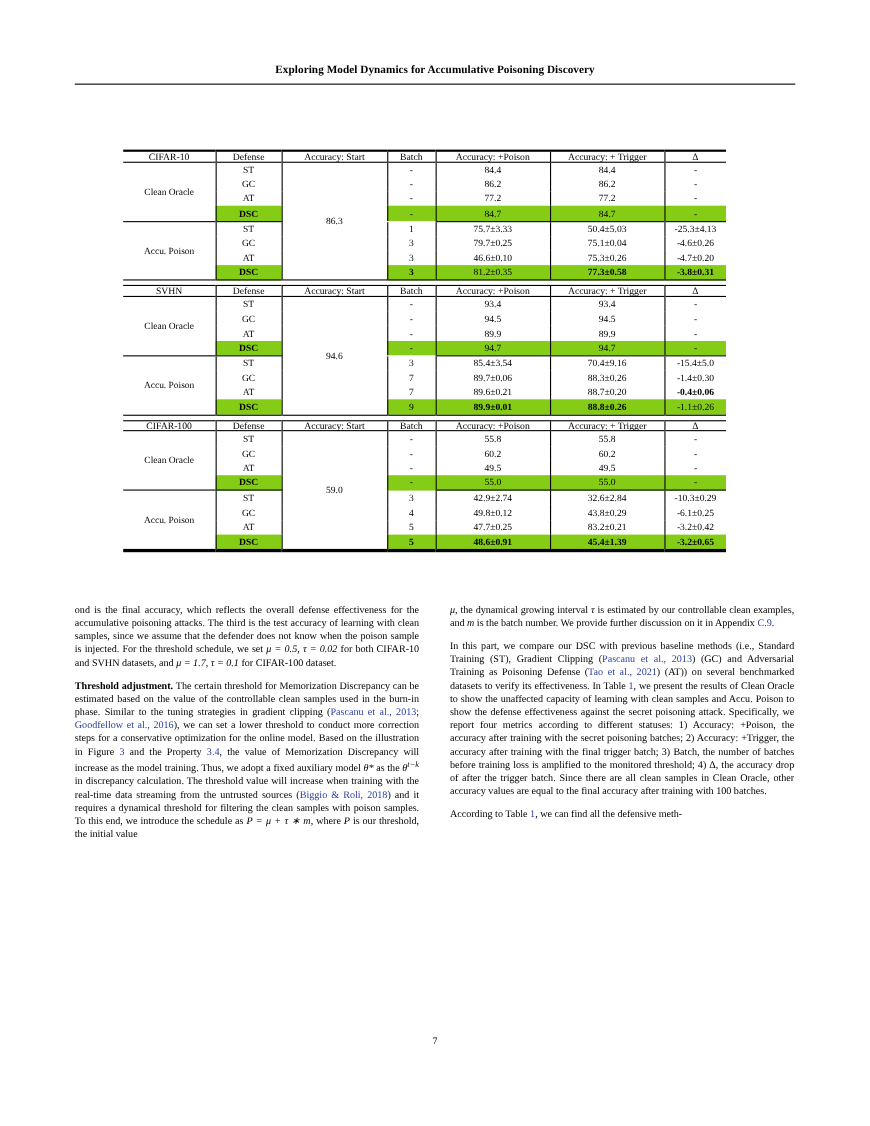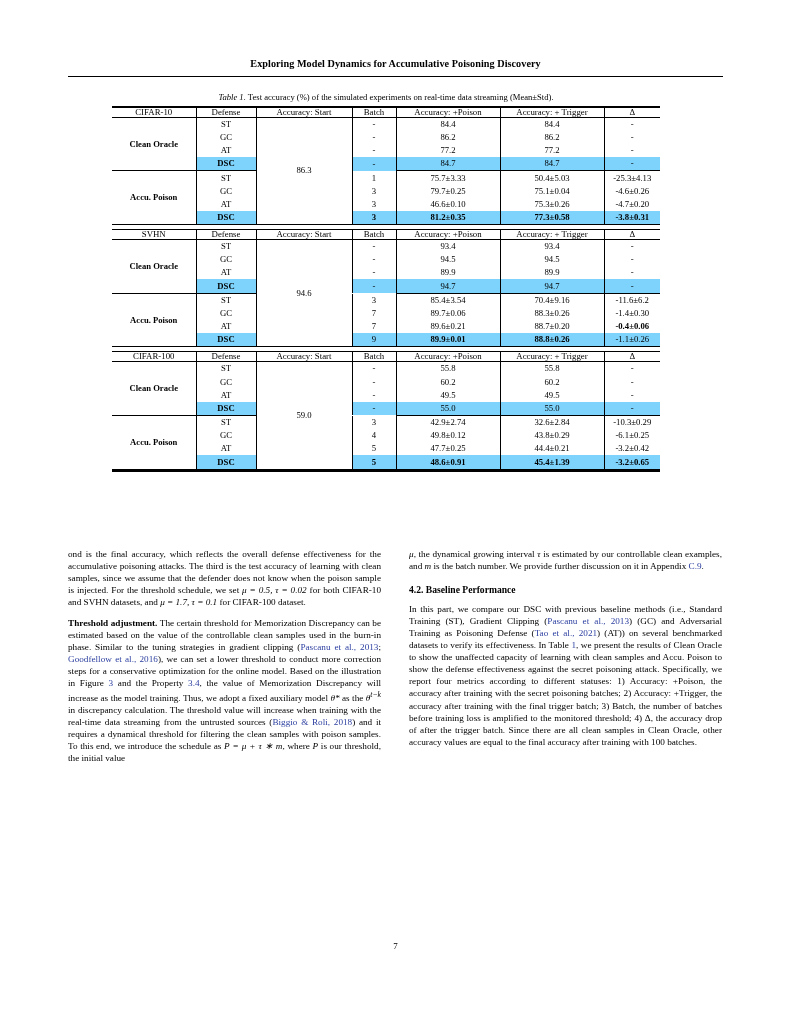--- a/index.html
+++ b/index.html
@@ -55,20 +55,21 @@
   }
   .table-caption .cap-label {
     font-style: italic;
   }
 
   table.tbl {
     border-collapse: collapse;
     width: 548px;
     font-size: 8.7px;
     table-layout: fixed;
+    margin-top: 44px;
   }
   table.tbl td, table.tbl th {
     padding: 0;
     margin: 0;
     font-weight: normal;
     line-height: 1.0;
     vertical-align: middle;
   }
 
   
@@ -94,31 +95,30 @@
 
   
   .drow td {
     text-align: center;
     height: 13.2px;
     font-size: 8.7px;
     white-space: nowrap;
   }
   .drow td.grp {
     font-size: 8.6px;
-    font-weight: bold;
   }
   .drow td.start {
     font-size: 8.7px;
   }
 
   
   .vsep { border-left: 0.75px solid #000; }
 
   
-  .hl { background: #7dd3fc; }
+  .hl { background: #84cc16; }
 
   
   .midrule td.mr { border-top: 0.7px solid #000; }
   .midrule td { height: 0; line-height: 0; font-size: 0; }
 
   .sec-gap td { height: 4px; line-height: 0; font-size: 0; }
 
   
   col.c0 { width: 84px; }
   col.c1 { width: 60px; }
@@ -170,23 +170,20 @@
 </style>
 </head>
 <body>
 
 <div class="page">
 
   <div class="runhead">Exploring Model Dynamics for Accumulative Poisoning Discovery</div>
   <div class="runhead-rule"></div>
 
   <div class="table-wrap">
-    <div class="table-caption">
-      <span class="cap-label">Table 1.</span><span> Test accuracy (%) of the simulated experiments on real-time data streaming (Mean±Std).</span>
-    </div>
 
     <table class="tbl">
       <colgroup>
         <col class="c0">
           <col class="c1">
           <col class="c2">
           <col class="c3">
           <col class="c4">
           <col class="c5">
           <col class="c6">
@@ -264,21 +261,21 @@
           <tr class="drow">
             <td class="vsep">AT</td>
             <td class="vsep">3</td>
             <td class="vsep">46.6±0.10</td>
             <td class="vsep">75.3±0.26</td>
             <td class="vsep">-4.7±0.20</td>
           </tr>
           <tr class="drow hl">
             <td class="vsep" style="font-weight:bold">DSC</td>
             <td class="vsep" style="font-weight:bold">3</td>
-            <td class="vsep" style="font-weight:bold">81.2±0.35</td>
+            <td class="vsep" style="font-weight:normal">81.2±0.35</td>
             <td class="vsep" style="font-weight:bold">77.3±0.58</td>
             <td class="vsep" style="font-weight:bold">-3.8±0.31</td>
           </tr>
           <tr class="rule-thick">
             <td colspan="7"></td>
           </tr>
           <tr class="sec-gap">
             <td colspan="7"></td>
           </tr>
           <tr class="rule-thick">
@@ -334,21 +331,21 @@
             <td class="mr"></td>
             <td class="mr"></td>
             <td class="mr"></td>
           </tr>
           <tr class="drow">
             <td class="grp" rowspan="4">Accu. Poison</td>
             <td class="vsep">ST</td>
             <td class="vsep">3</td>
             <td class="vsep">85.4±3.54</td>
             <td class="vsep">70.4±9.16</td>
-            <td class="vsep">-11.6±6.2</td>
+            <td class="vsep">-15.4±5.0</td>
           </tr>
           <tr class="drow">
             <td class="vsep">GC</td>
             <td class="vsep">7</td>
             <td class="vsep">89.7±0.06</td>
             <td class="vsep">88.3±0.26</td>
             <td class="vsep">-1.4±0.30</td>
           </tr>
           <tr class="drow">
             <td class="vsep">AT</td>
@@ -436,21 +433,21 @@
             <td class="vsep">GC</td>
             <td class="vsep">4</td>
             <td class="vsep">49.8±0.12</td>
             <td class="vsep">43.8±0.29</td>
             <td class="vsep">-6.1±0.25</td>
           </tr>
           <tr class="drow">
             <td class="vsep">AT</td>
             <td class="vsep">5</td>
             <td class="vsep">47.7±0.25</td>
-            <td class="vsep">44.4±0.21</td>
+            <td class="vsep">83.2±0.21</td>
             <td class="vsep">-3.2±0.42</td>
           </tr>
           <tr class="drow hl">
             <td class="vsep" style="font-weight:bold">DSC</td>
             <td class="vsep" style="font-weight:bold">5</td>
             <td class="vsep" style="font-weight:bold">48.6±0.91</td>
             <td class="vsep" style="font-weight:bold">45.4±1.39</td>
             <td class="vsep" style="font-weight:bold">-3.2±0.65</td>
           </tr>
           <tr class="rule-thick">
@@ -465,20 +462,20 @@
 
   <div class="col-left">
     <p class="para"><span>ond is the final accuracy, which reflects the overall defense effectiveness for the accumulative poisoning attacks. The third is the test accuracy of learning with clean samples, since we assume that the defender does not know when the poison sample is injected. For the threshold schedule, we set </span><span class="mathi">μ = 0.5, τ = 0.02</span><span> for both CIFAR-10 and SVHN datasets, and </span><span class="mathi">μ = 1.7, τ = 0.1</span><span> for CIFAR-100 dataset.</span></p>
 
     <p class="para"><span class="runin">Threshold adjustment.</span><span>   The certain threshold for Memorization Discrepancy can be estimated based on the value of the controllable clean samples used in the burn-in phase. Similar to the tuning strategies in gradient clipping (</span><span class="cite">Pascanu et al., 2013</span><span>; </span><span class="cite">Goodfellow et al., 2016</span><span>), we can set a lower threshold to conduct more correction steps for a conservative optimization for the online model. Based on the illustration in Figure </span><span class="cite">3</span><span> and the Property </span><span class="cite">3.4</span><span>, the value of Memorization Discrepancy will increase as the model training. Thus, we adopt a fixed auxiliary model </span><span class="mathi">θ*</span><span> as the </span><span class="mathi">θ</span><sup class="mathi">t−k</sup><span> in discrepancy calculation. The threshold value will increase when training with the real-time data streaming from the untrusted sources (</span><span class="cite">Biggio &amp; Roli, 2018</span><span>) and it requires a dynamical threshold for filtering the clean samples with poison samples. To this end, we introduce the schedule as </span><span class="mathi eqsp">P = μ + τ ∗ m</span><span>, where </span><span class="mathi">P</span><span> is our threshold, the initial value</span></p>
   </div>
 
   <div class="col-right">
     <p class="para"><span class="mathi">μ</span><span>, the dynamical growing interval </span><span class="mathi">τ</span><span> is estimated by our controllable clean examples, and </span><span class="mathi">m</span><span> is the batch number. We provide further discussion on it in Appendix </span><span class="cite">C.9</span><span>.</span></p>
 
-    <div class="sec-head">4.2. Baseline Performance</div>
 
     <p class="para"><span>In this part, we compare our DSC with previous baseline methods (i.e., Standard Training (ST), Gradient Clipping (</span><span class="cite">Pascanu et al., 2013</span><span>) (GC) and Adversarial Training as Poisoning Defense (</span><span class="cite">Tao et al., 2021</span><span>) (AT)) on several benchmarked datasets to verify its effectiveness. In Table </span><span class="cite">1</span><span>, we present the results of Clean Oracle to show the unaffected capacity of learning with clean samples and Accu. Poison to show the defense effectiveness against the secret poisoning attack. Specifically, we report four metrics according to different statuses: 1) Accuracy: +Poison, the accuracy after training with the secret poisoning batches; 2) Accuracy: +Trigger, the accuracy after training with the final trigger batch; 3) Batch, the number of batches before training loss is amplified to the monitored threshold; 4) Δ, the accuracy drop of after the trigger batch. Since there are all clean samples in Clean Oracle, other accuracy values are equal to the final accuracy after training with 100 batches.</span></p>
 
+    <p class="para"><span>According to Table </span><span class="cite">1</span><span>, we can find all the defensive meth-</span></p>
   </div>
 
   <div class="pagenum">7</div>
 </div>
 
 </body></html>

